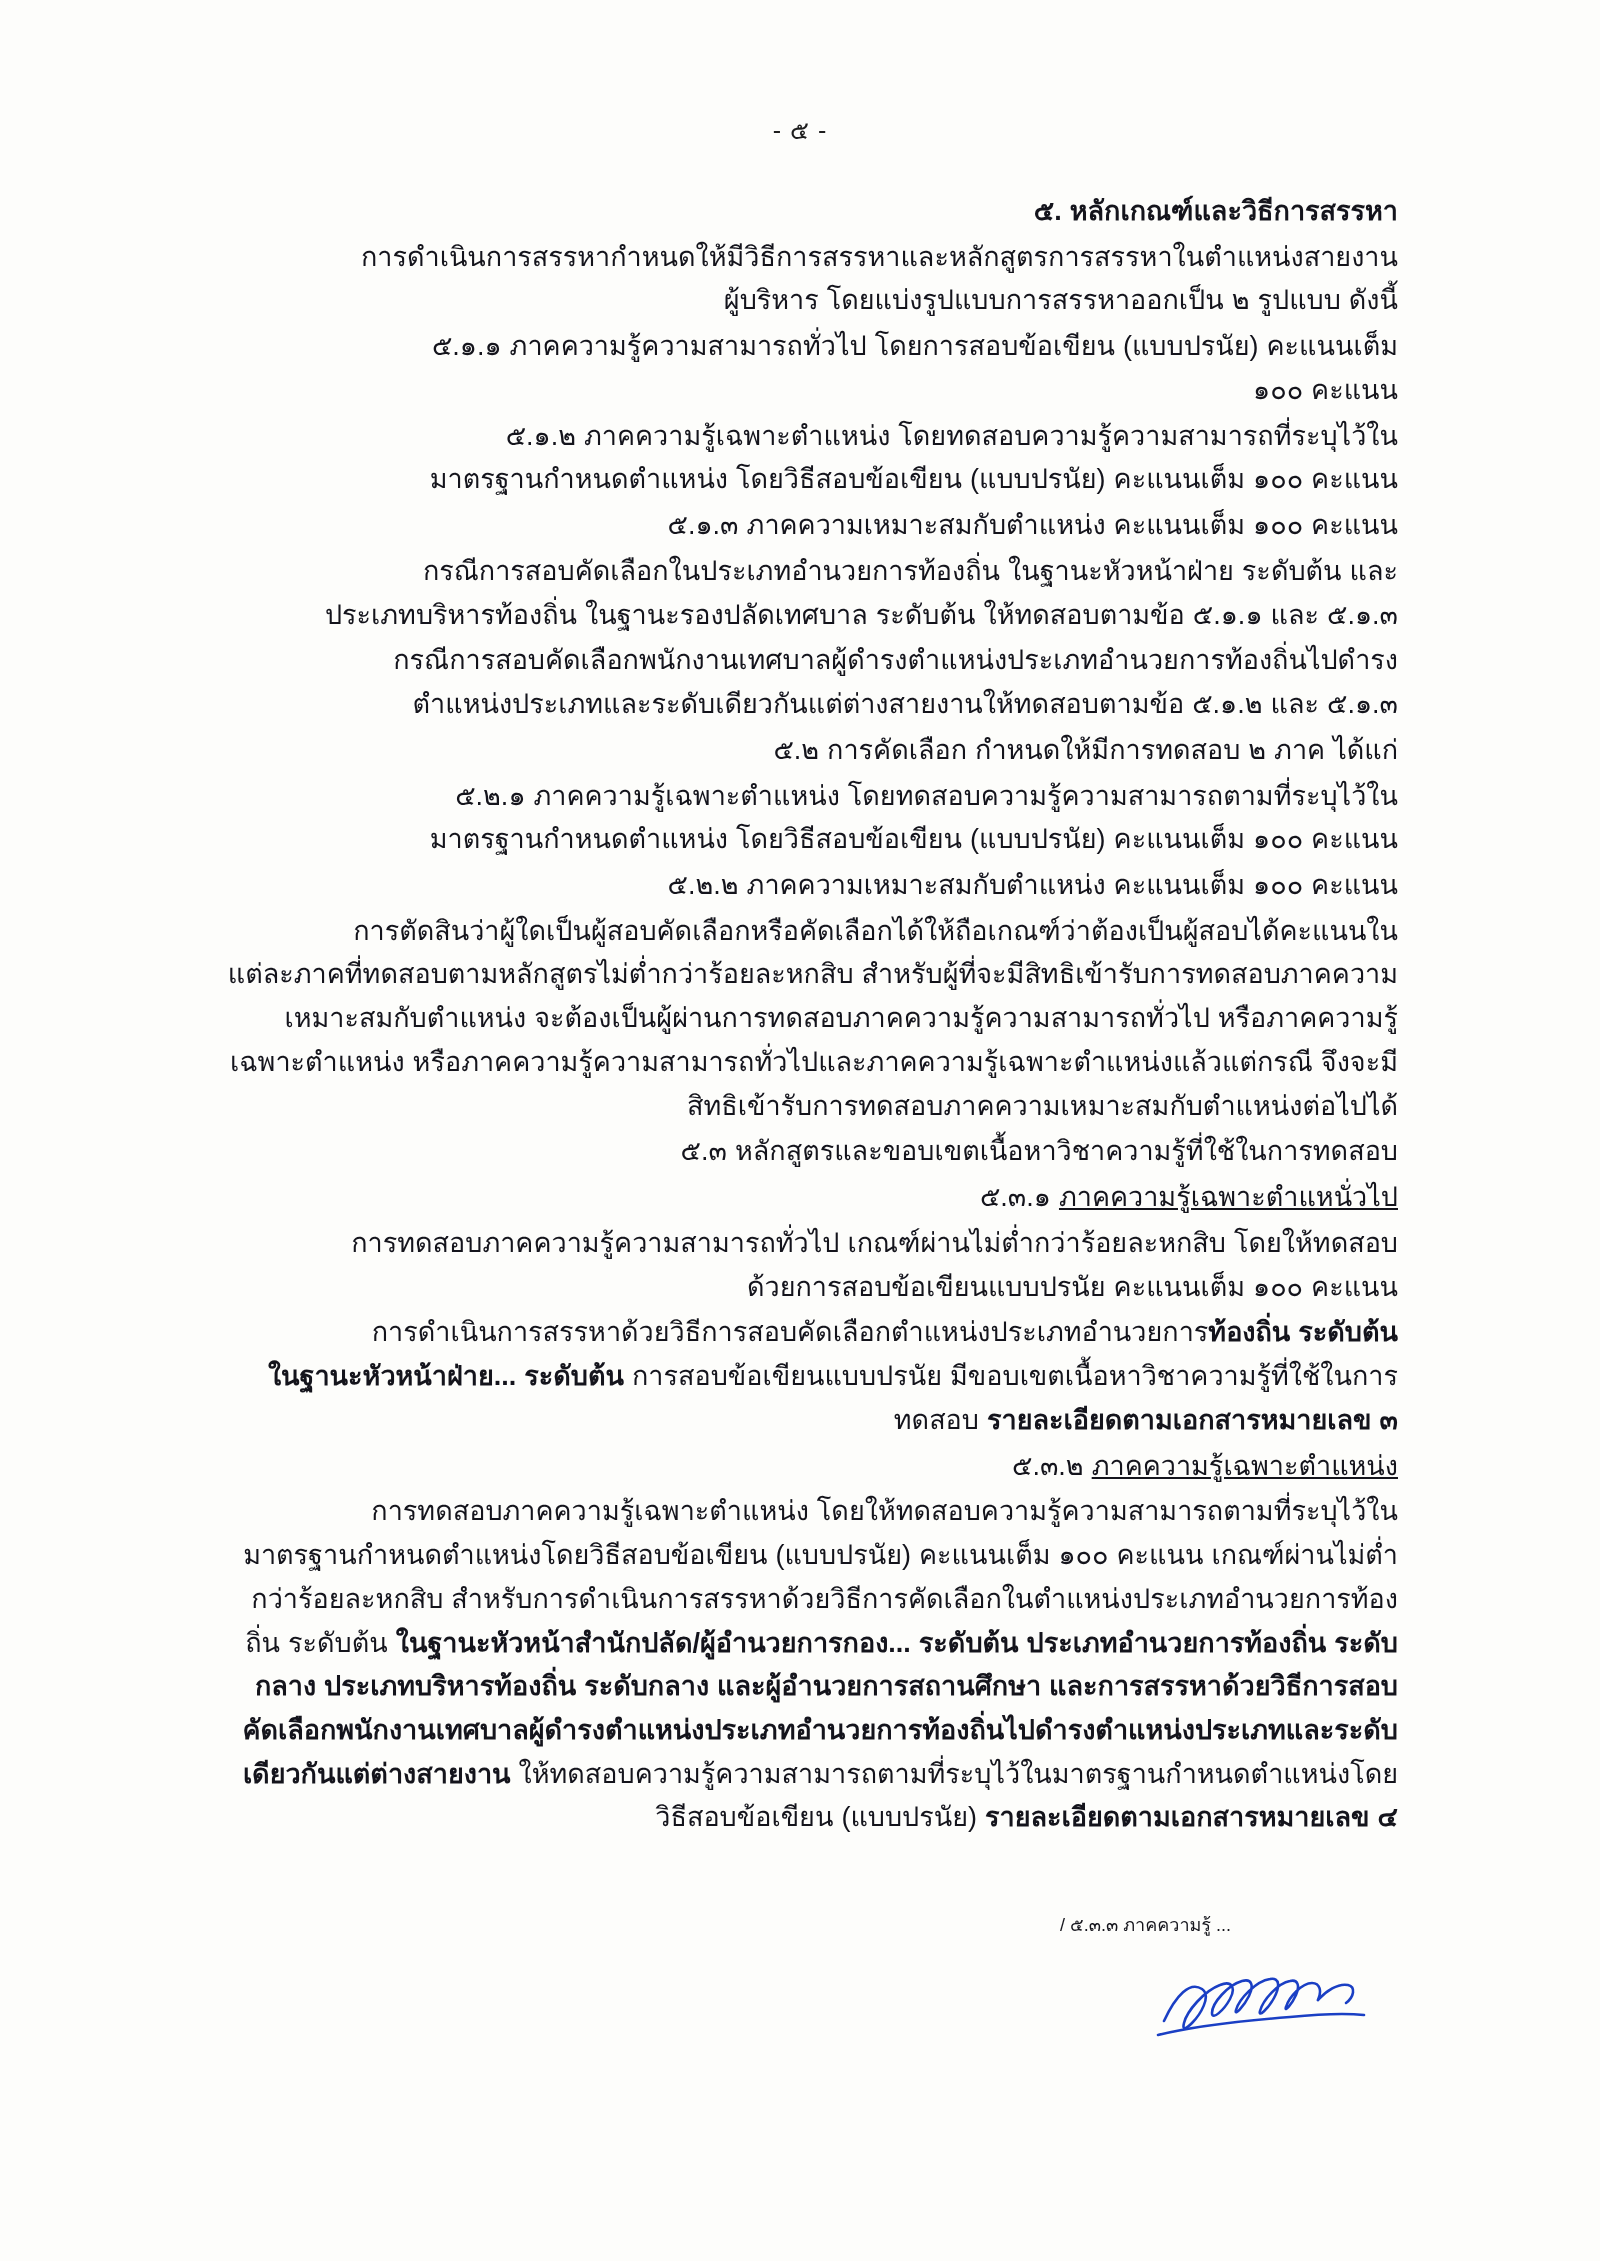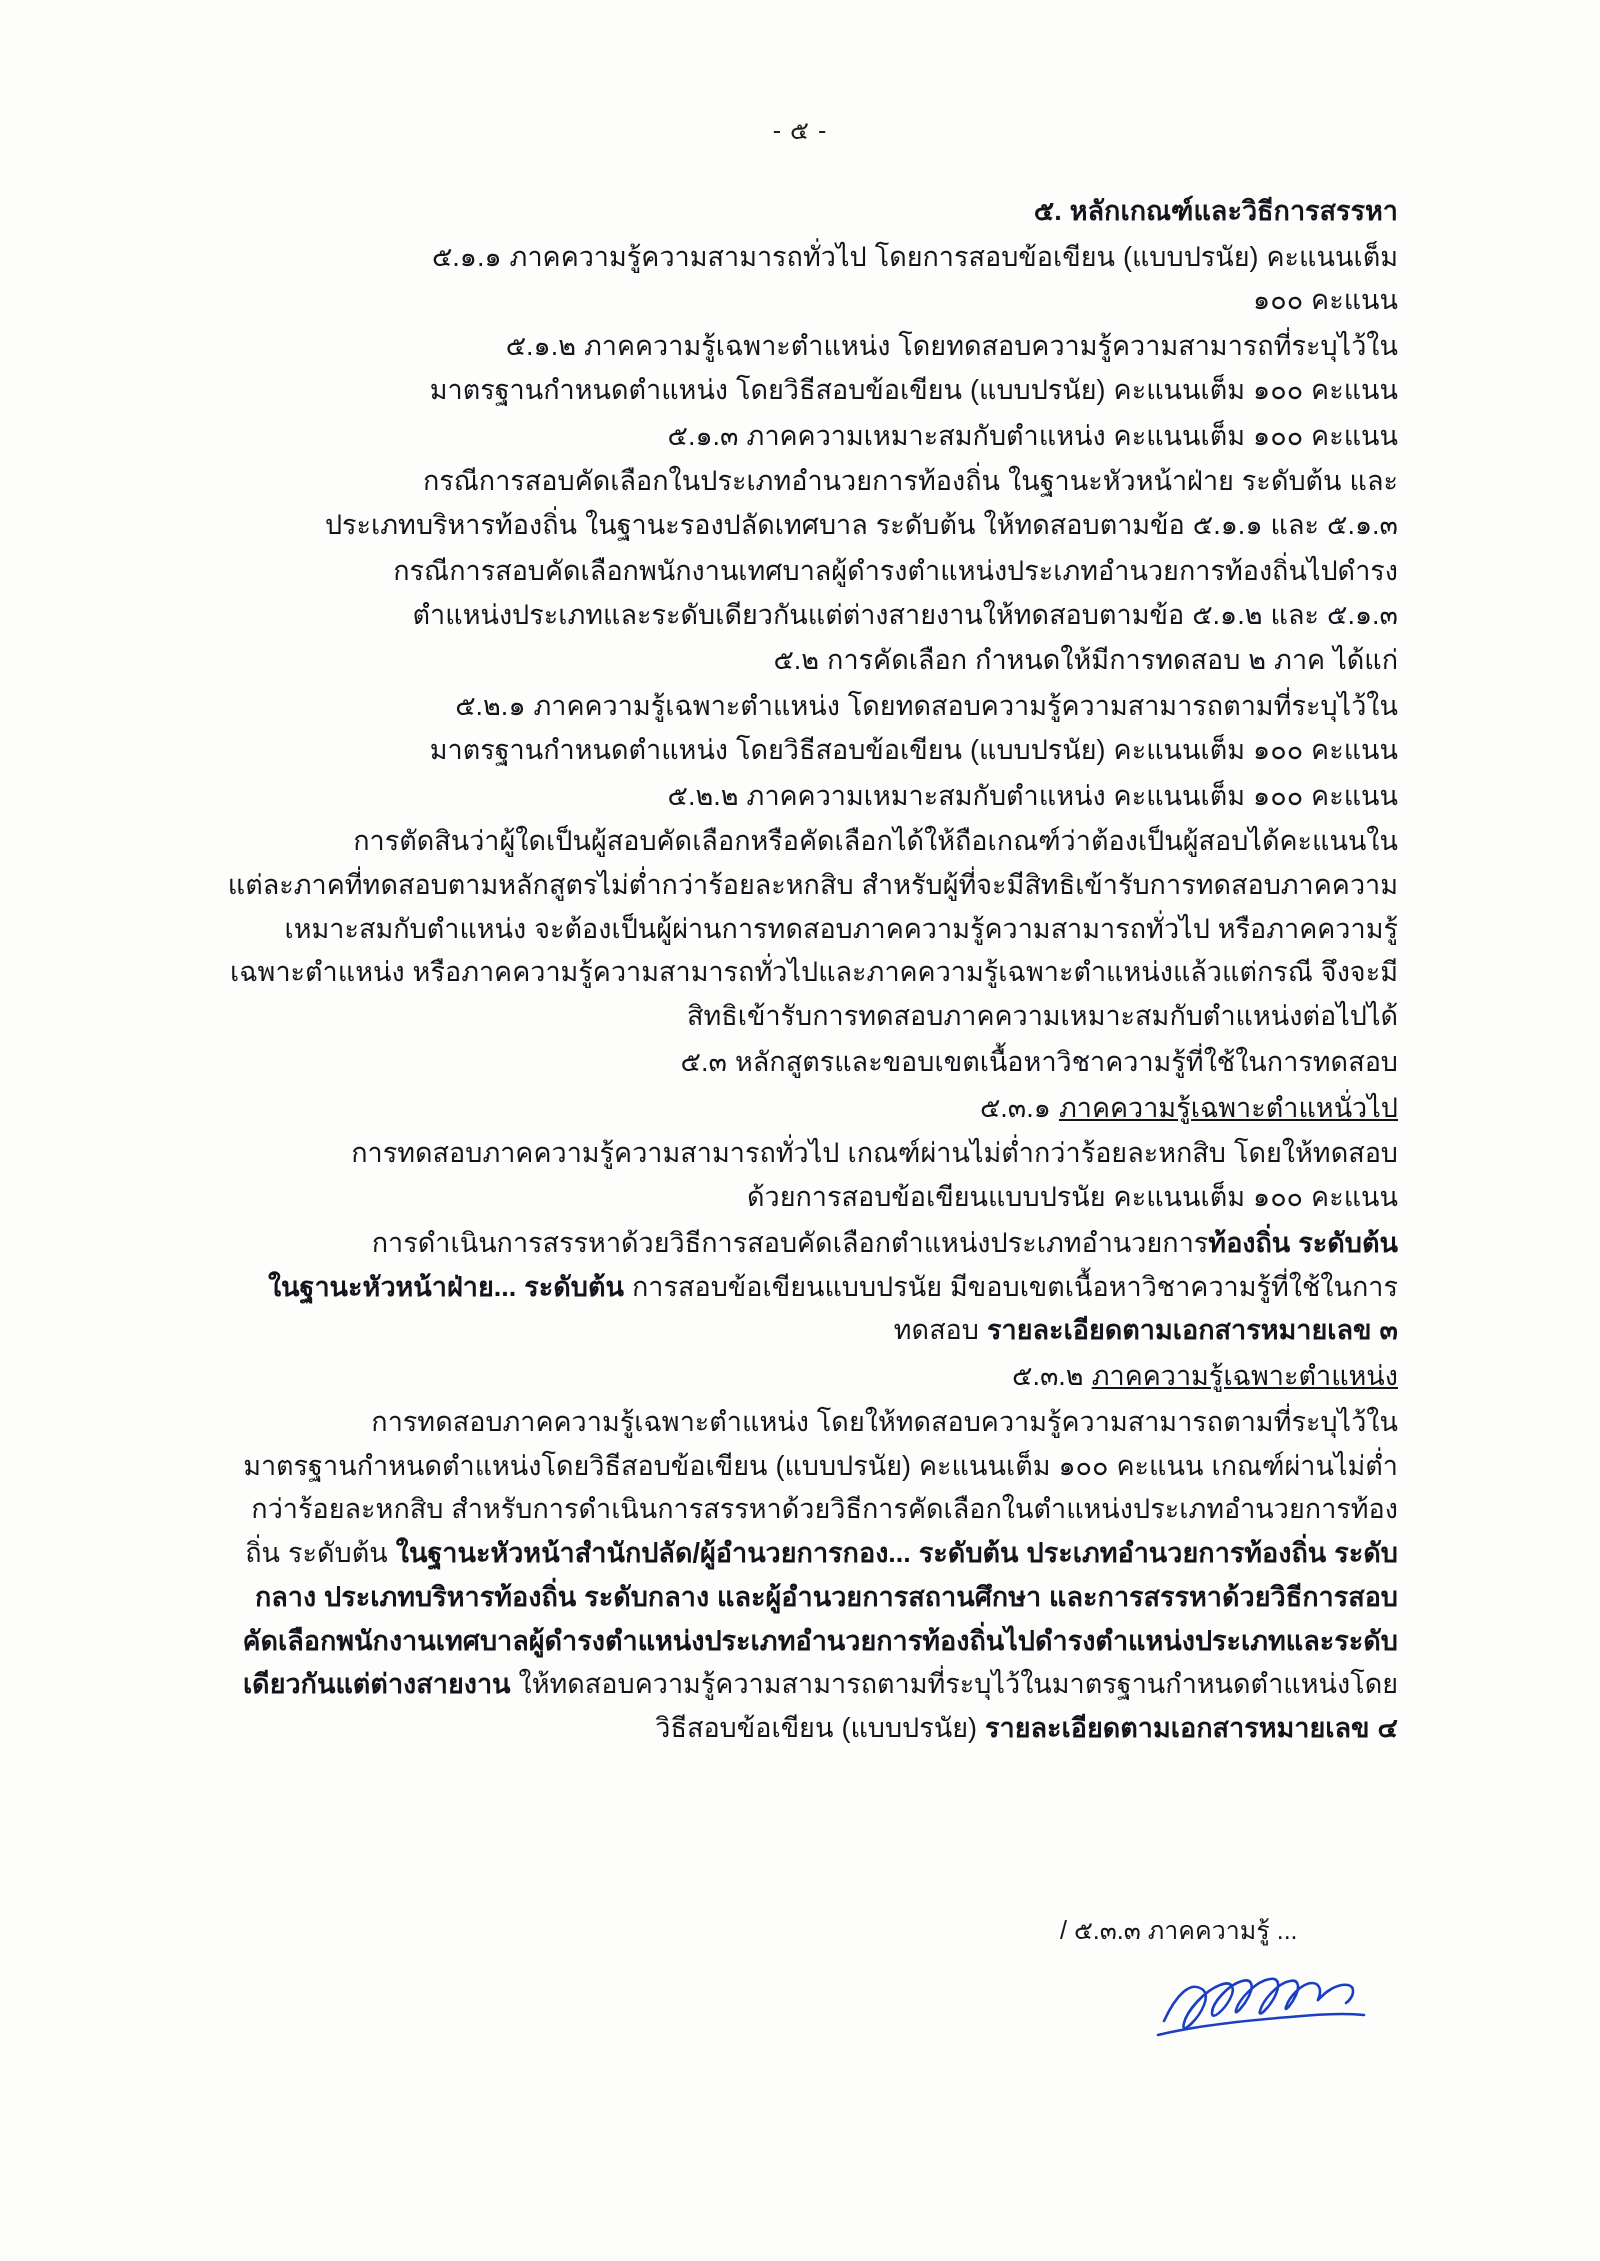--- a/index.html
+++ b/index.html
@@ -48,21 +48,21 @@
   }
   .ind-2 { text-indent: 125px; }
   .ind-3 { text-indent: 185px; }
   .ind-head { text-indent: 75px; }
   .bold { font-weight: bold; }
   .ul { text-decoration: underline; }
   .footer-note {
     position: absolute;
     top: 1910px;
     left: 1060px;
-    font-size: 25px;
+    font-size: 18px;
     color: #15151c;
   }
   .signature {
     position: absolute;
     top: 1955px;
     left: 1150px;
     width: 240px;
     height: 120px;
   }
   .signature svg { display: block; }
@@ -71,20 +71,21 @@
 <body>
 
 <div class="page">
 
   <div class="page-number">- ๕ -</div>
 
   <div class="content">
 
     <p class="p ind-head bold">๕. หลักเกณฑ์และวิธีการสรรหา</p>
 
+    <p class="p ind-2">การดำเนินการสรรหากำหนดให้มีวิธีการสรรหาและหลักสูตรการสรรหาในตำแหน่งสายงานผู้บริหาร โดยแบ่งรูปแบบการสรรหาออกเป็น ๒ รูปแบบ ดังนี้</p>
     <p class="p ind-3">๕.๑.๑  ภาคความรู้ความสามารถทั่วไป โดยการสอบข้อเขียน (แบบปรนัย) คะแนนเต็ม ๑๐๐ คะแนน</p>
     <p class="p ind-3">๕.๑.๒ ภาคความรู้เฉพาะตำแหน่ง โดยทดสอบความรู้ความสามารถที่ระบุไว้ในมาตรฐานกำหนดตำแหน่ง โดยวิธีสอบข้อเขียน (แบบปรนัย) คะแนนเต็ม ๑๐๐ คะแนน</p>
     <p class="p ind-3">๕.๑.๓ ภาคความเหมาะสมกับตำแหน่ง คะแนนเต็ม ๑๐๐ คะแนน</p>
     <p class="p ind-2">กรณีการสอบคัดเลือกในประเภทอำนวยการท้องถิ่น ในฐานะหัวหน้าฝ่าย ระดับต้น และประเภทบริหารท้องถิ่น ในฐานะรองปลัดเทศบาล ระดับต้น ให้ทดสอบตามข้อ ๕.๑.๑ และ ๕.๑.๓</p>
     <p class="p ind-2">กรณีการสอบคัดเลือกพนักงานเทศบาลผู้ดำรงตำแหน่งประเภทอำนวยการท้องถิ่นไปดำรงตำแหน่งประเภทและระดับเดียวกันแต่ต่างสายงานให้ทดสอบตามข้อ ๕.๑.๒ และ ๕.๑.๓</p>
     <p class="p ind-2">๕.๒ การคัดเลือก กำหนดให้มีการทดสอบ ๒ ภาค ได้แก่</p>
     <p class="p ind-3">๕.๒.๑ ภาคความรู้เฉพาะตำแหน่ง  โดยทดสอบความรู้ความสามารถตามที่ระบุไว้ในมาตรฐานกำหนดตำแหน่ง โดยวิธีสอบข้อเขียน (แบบปรนัย) คะแนนเต็ม ๑๐๐ คะแนน</p>
     <p class="p ind-3">๕.๒.๒ ภาคความเหมาะสมกับตำแหน่ง คะแนนเต็ม ๑๐๐ คะแนน</p>
     <p class="p ind-2">การตัดสินว่าผู้ใดเป็นผู้สอบคัดเลือกหรือคัดเลือกได้ให้ถือเกณฑ์ว่าต้องเป็นผู้สอบได้คะแนนในแต่ละภาคที่ทดสอบตามหลักสูตรไม่ต่ำกว่าร้อยละหกสิบ สำหรับผู้ที่จะมีสิทธิเข้ารับการทดสอบภาคความเหมาะสมกับตำแหน่ง จะต้องเป็นผู้ผ่านการทดสอบภาคความรู้ความสามารถทั่วไป หรือภาคความรู้เฉพาะตำแหน่ง หรือภาคความรู้ความสามารถทั่วไปและภาคความรู้เฉพาะตำแหน่งแล้วแต่กรณี จึงจะมีสิทธิเข้ารับการทดสอบภาคความเหมาะสมกับตำแหน่งต่อไปได้</p>
     <p class="p ind-2">๕.๓ หลักสูตรและขอบเขตเนื้อหาวิชาความรู้ที่ใช้ในการทดสอบ</p>

